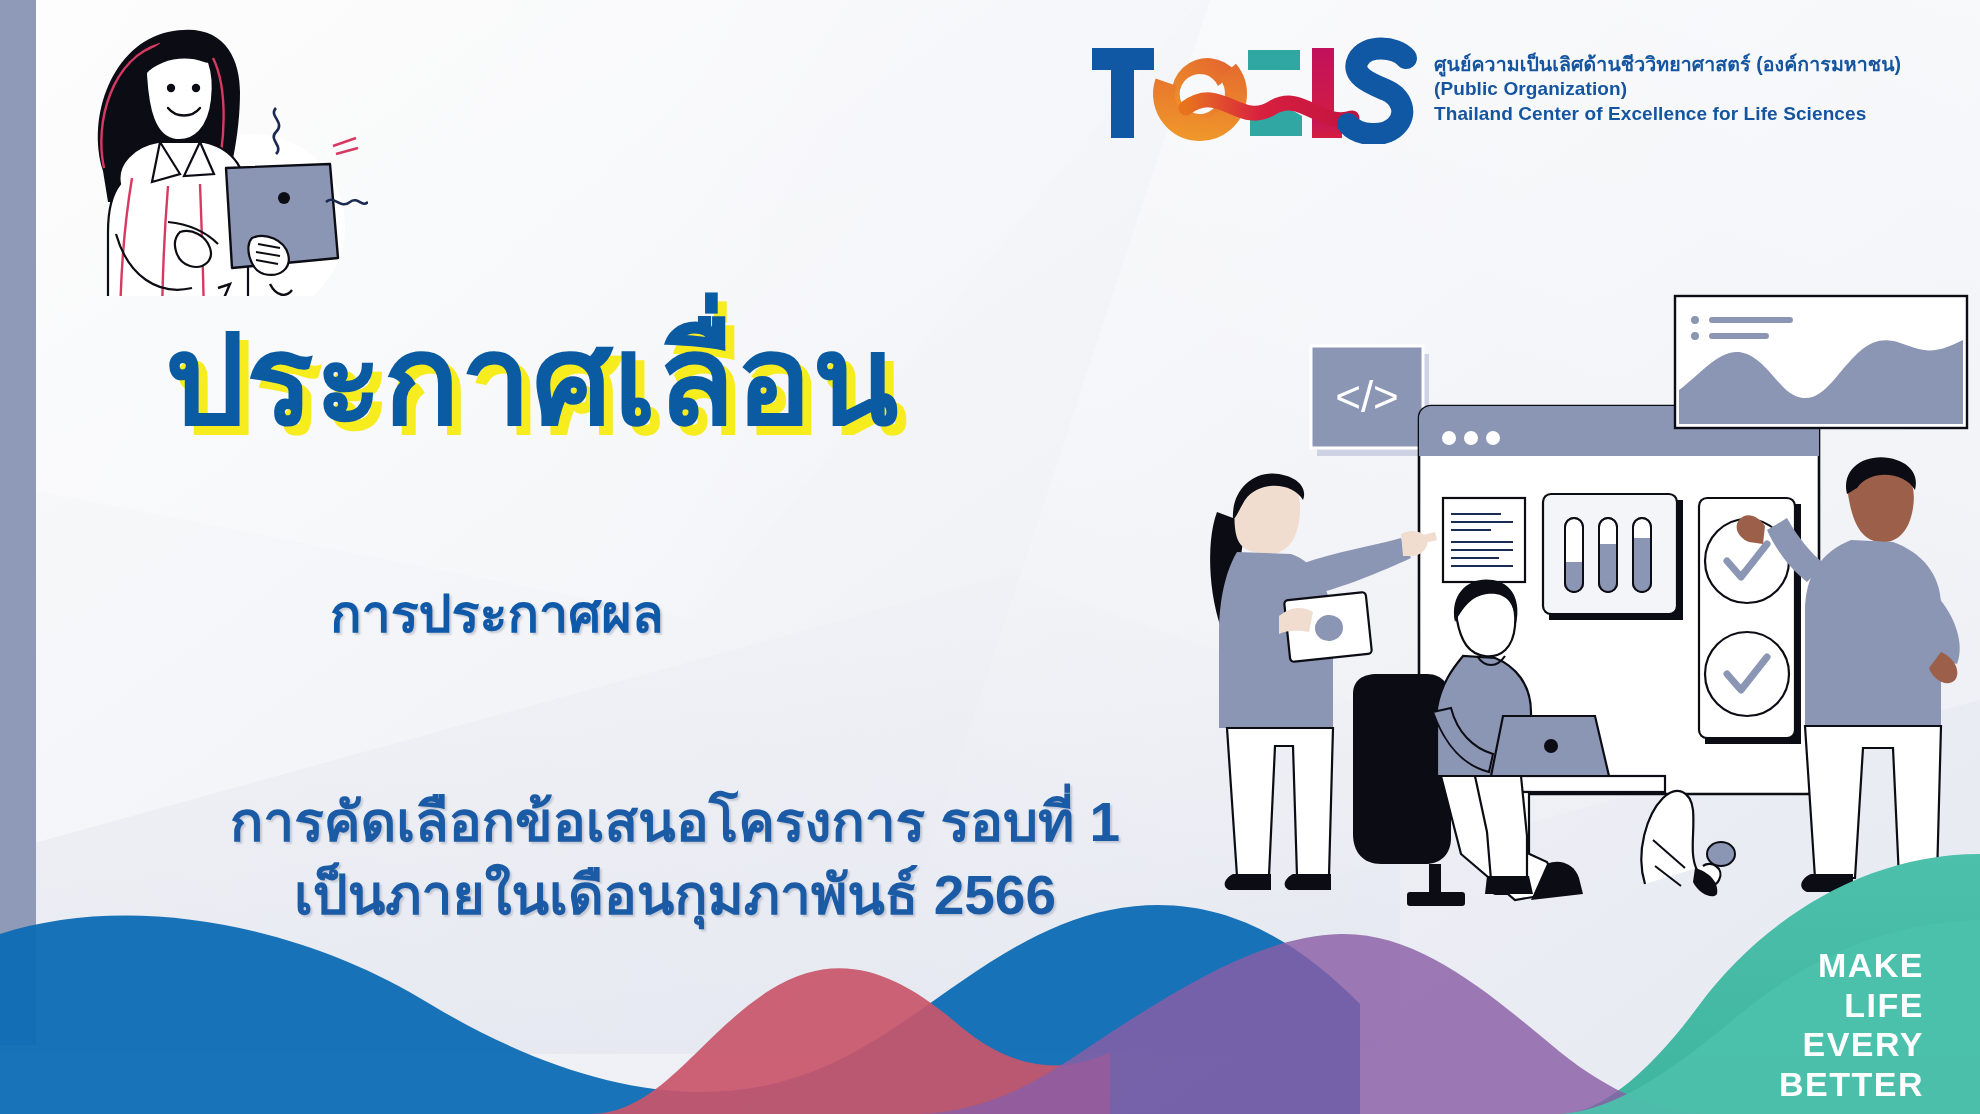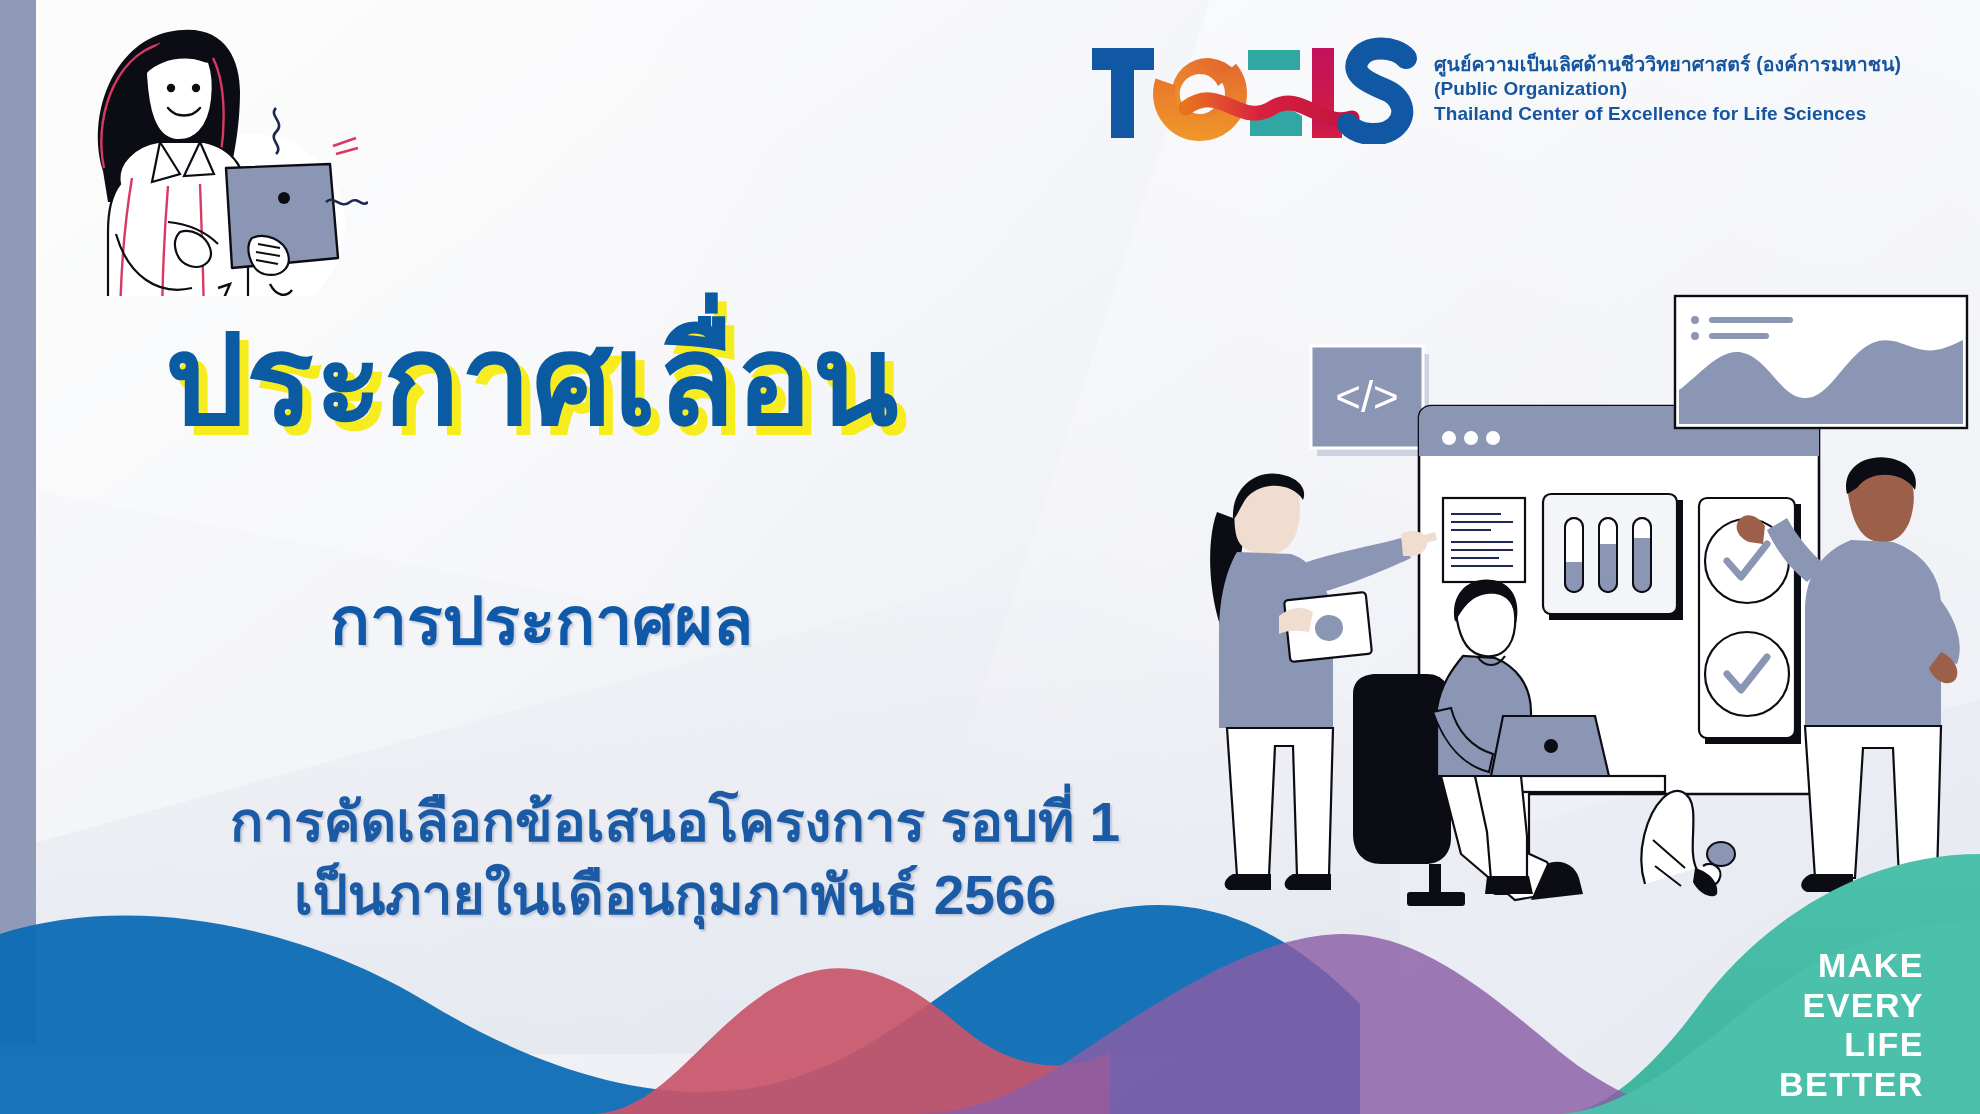--- a/index.html
+++ b/index.html
@@ -55,21 +55,21 @@
   .headline {
     position: absolute; left: 150px; top: 318px;
     font-size: 126px; font-weight: 700; color: #0b5ba3;
     letter-spacing: 1px; line-height: 1;
     text-shadow: 9px 9px 0 #f6ec1e;
     white-space: nowrap;
     margin-left: 15px;
   }
   .subhead {
     position: absolute; left: 330px; top: 588px;
-    font-size: 66px; font-weight: 700; color: #1059a8;
+    font-size: 52px; font-weight: 700; color: #1059a8;
     line-height: 1; white-space: nowrap;
     text-shadow: 2px 2px 2px rgba(120,130,155,.35);
   }
   .detail {
     position: absolute; left: 170px; top: 786px;
     font-size: 55px; font-weight: 700; 
     color: #1b5ba6; line-height: 1.32; text-align: center;
     width: 1010px; white-space: nowrap;
     text-shadow: 2px 2px 2px rgba(120,130,155,.35);
   }
@@ -318,18 +318,18 @@
 
     <path d="M590 300 C660 300 700 220 770 176 C840 132 900 160 960 212 C1010 254 1060 262 1110 238 L1110 300 Z" fill="#c9556a" opacity=".92"></path>
 
     <path d="M920 300 C1010 296 1060 250 1130 206 C1200 162 1270 122 1340 120 C1420 118 1490 180 1560 238 C1610 278 1660 300 1710 300 Z" fill="#8a5ea6" opacity=".82"></path>
 
     <path d="M1560 300 C1620 296 1680 250 1740 200 C1820 134 1900 108 1980 106 L1980 300 Z" fill="#4cc0ab" opacity=".95"></path>
   </svg>
 
   <div class="tagline">
     <div>MAKE</div>
+    <div>LIFE</div>
     <div>EVERY</div>
-    <div>LIFE</div>
     <div>BETTER</div>
   </div>
 
 </div>
 
 </body></html>

